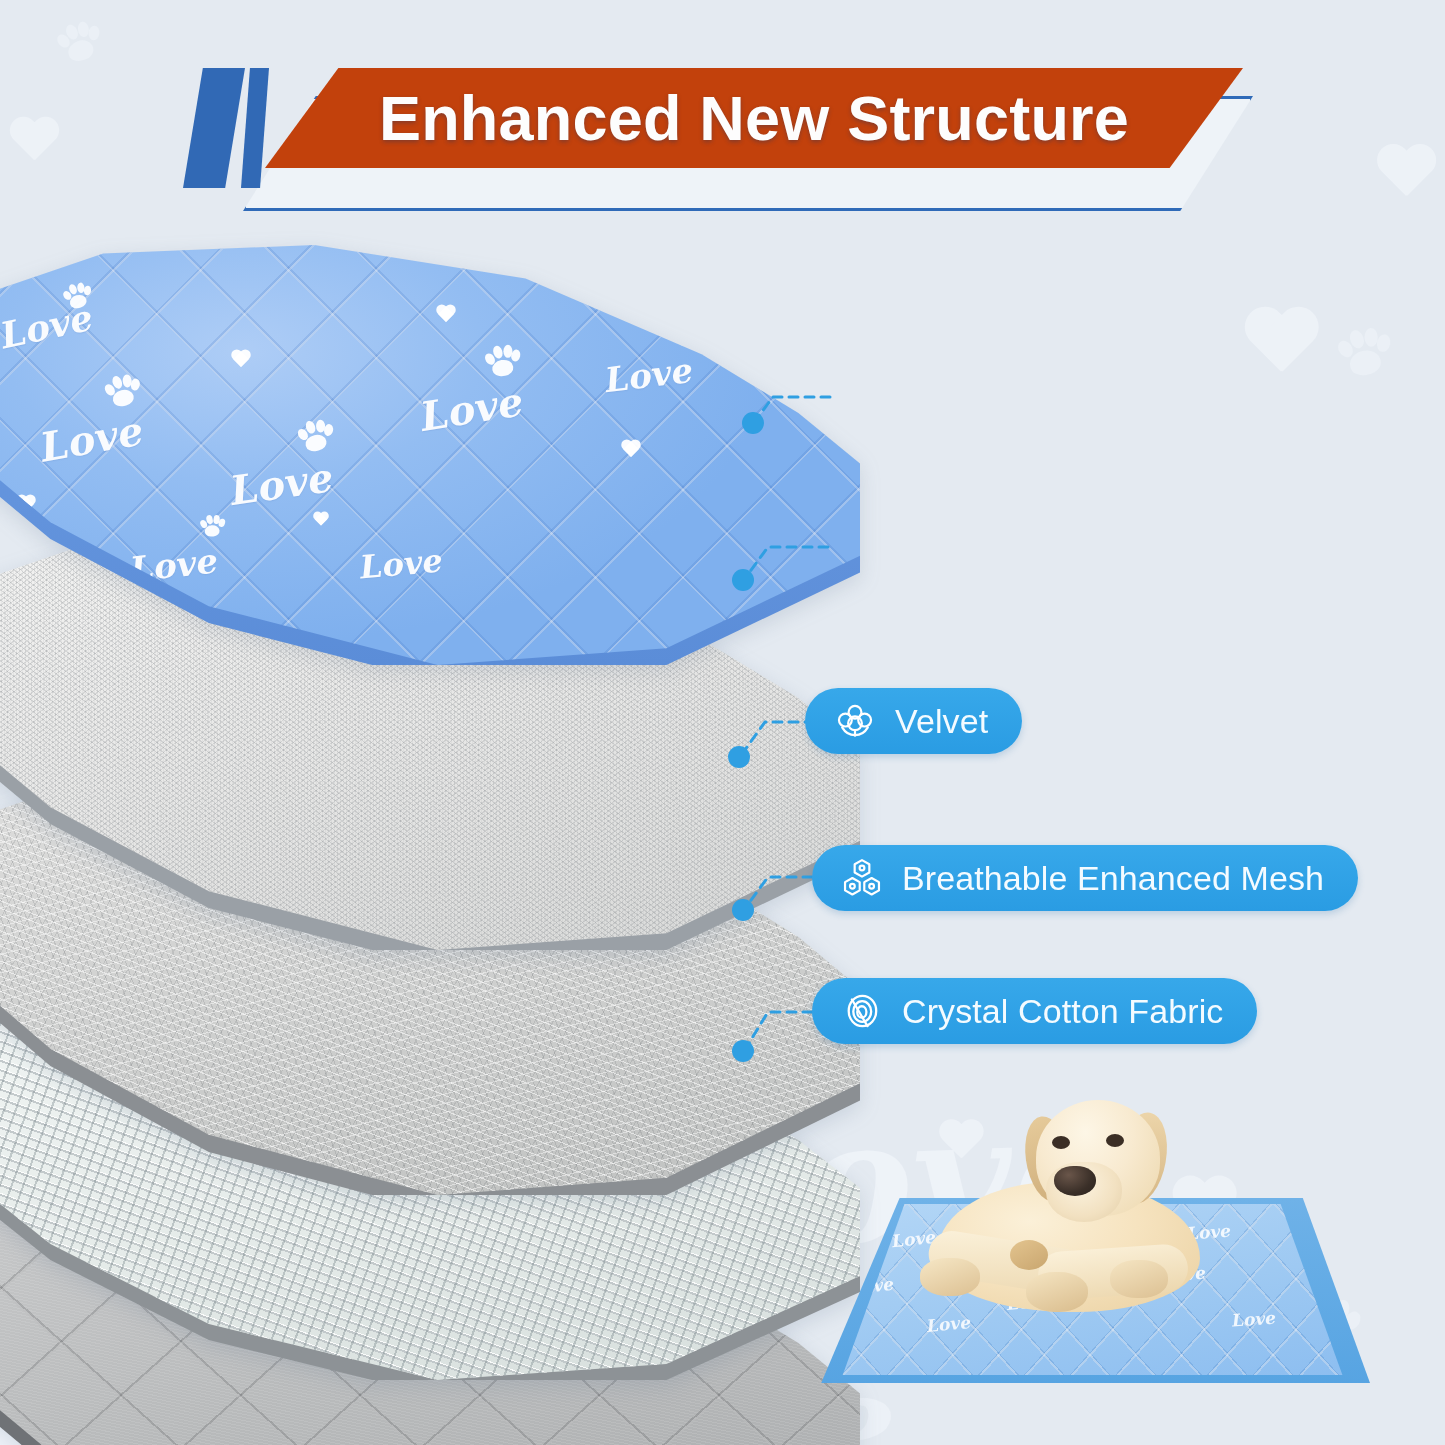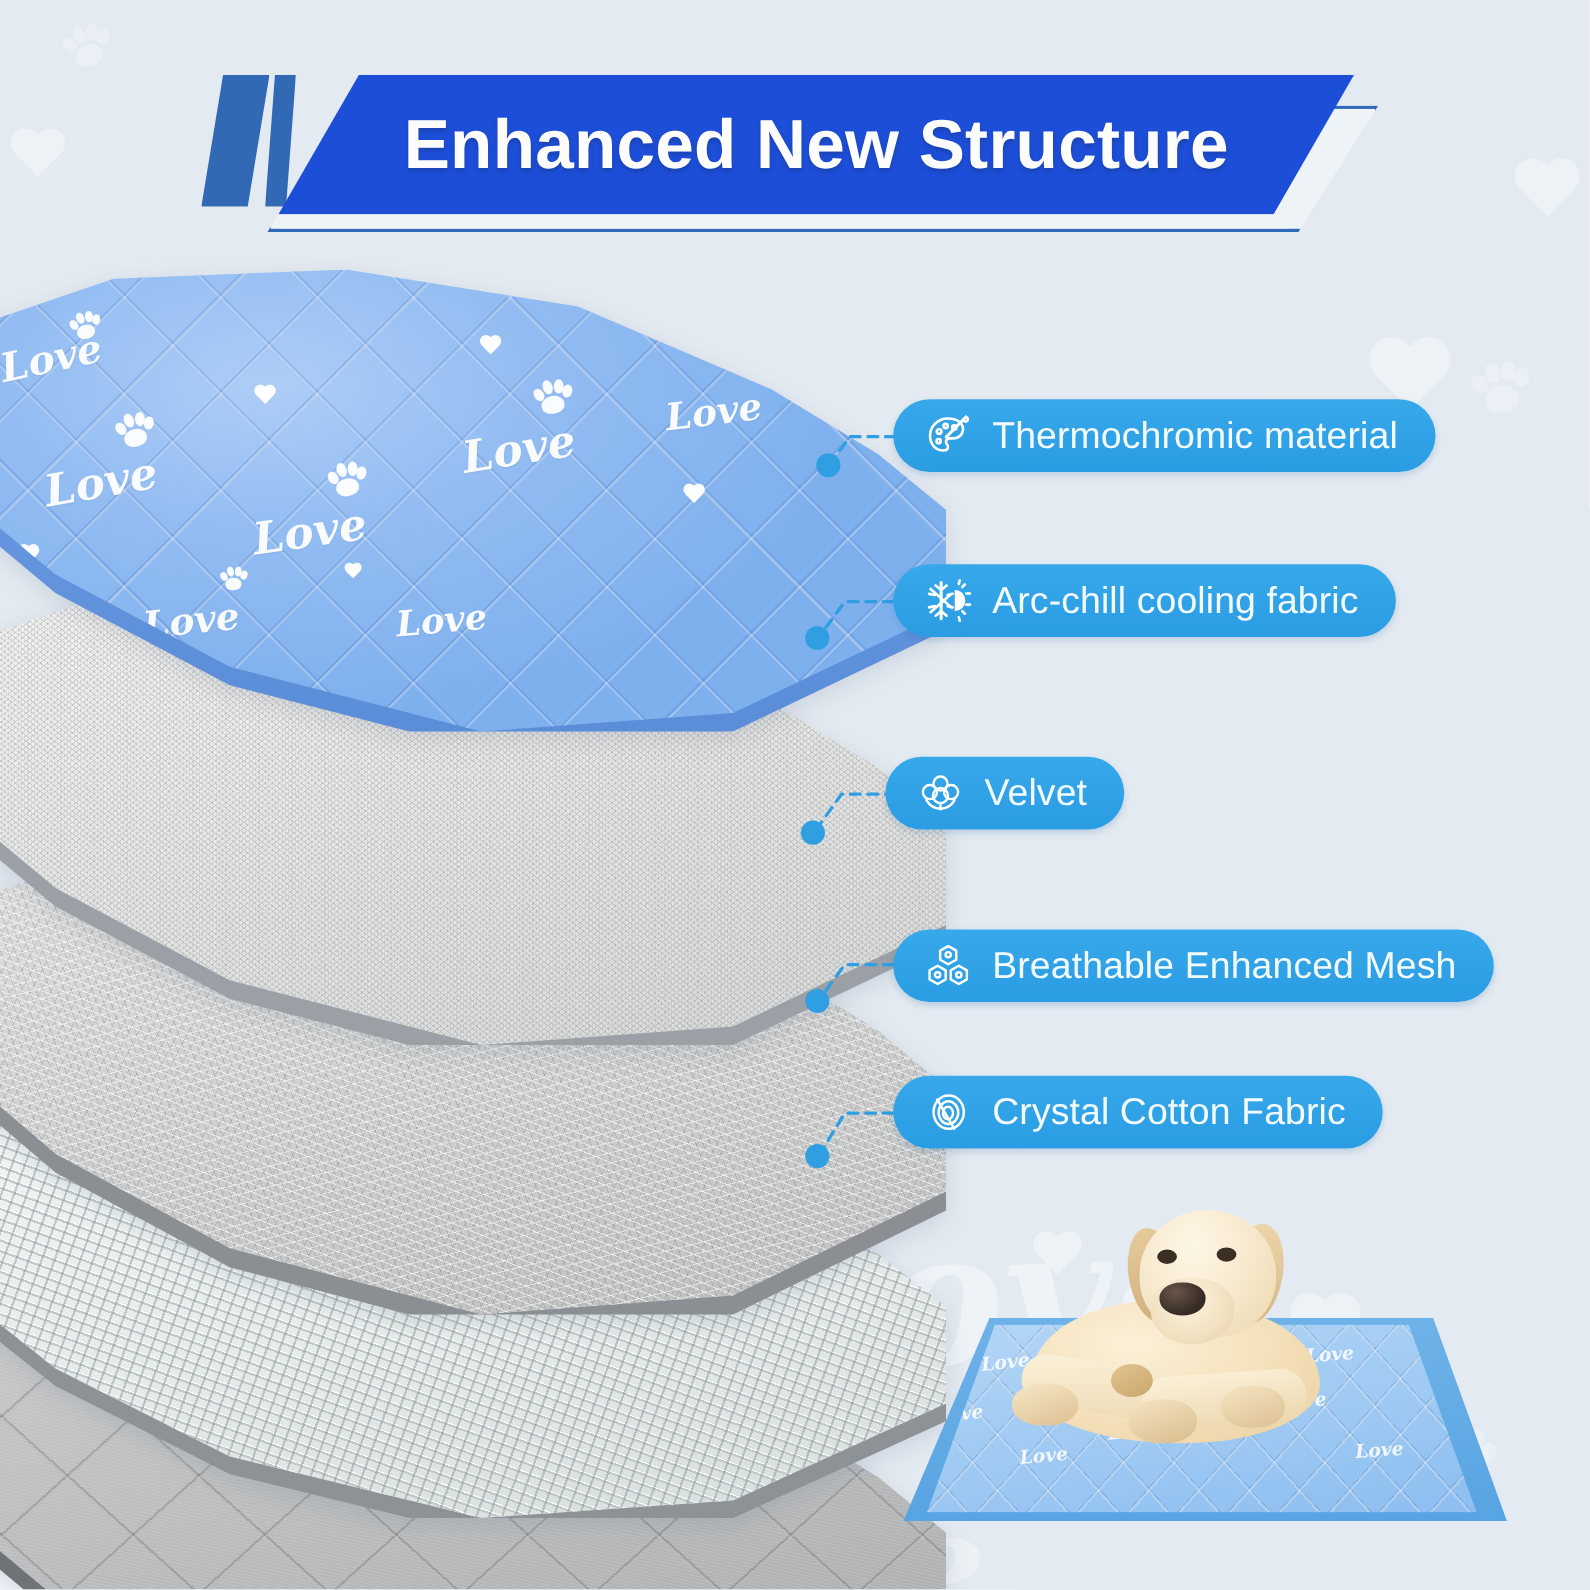--- a/index.html
+++ b/index.html
@@ -84,23 +84,23 @@
     width: 40px; height: 120px;
     background: #3169b5;
     -webkit-clip-path: polygon(32% 0, 100% 0, 68% 100%, 0 100%);
     clip-path: polygon(32% 0, 100% 0, 68% 100%, 0 100%);
   }
   .banner-slash.s1 { left: 0px;  width: 62px; }
   .banner-slash.s2 { left: 58px; width: 28px; }
 
   .banner-main {
     position: absolute;
-    left: 70px; top: 10px;
-    width: 978px; height: 127px;
-    background: #1d4ed8;
+    left: 82px; top: 10px;
+    width: 978px; height: 100px;
+    background: #c2410c;
     -webkit-clip-path: polygon(7.5% 0, 100% 0, 92.5% 100%, 0 100%);
     clip-path: polygon(7.5% 0, 100% 0, 92.5% 100%, 0 100%);
     display: flex; align-items: center; justify-content: center;
   }
   .banner-main h1 {
     color: #fdfdfd;
     font-size: 63px;
     font-weight: 700;
     letter-spacing: .2px;
     text-shadow: 0 2px 4px rgba(20,50,100,.35);
@@ -431,48 +431,21 @@
     </svg>
   </div>
 
   <div class="connector" style="left:728px; top:990px;">
     <svg width="100" height="90" viewBox="0 0 100 90">
       <path d="M100 22 L40 22 L18 58" fill="none" stroke="#2f9fe2" stroke-width="3" stroke-dasharray="9 7" stroke-linecap="round"></path>
       <circle cx="15" cy="61" r="11" fill="#2f9fe2"></circle>
     </svg>
   </div>
 
-  <div class="pill" style="left:812px; top:363px;">
-    <span class="pill-icon">
-      <svg viewBox="0 0 48 48" fill="none" stroke="#ffffff" stroke-width="2.6" stroke-linecap="round" stroke-linejoin="round">
-        <path d="M24 7C13.5 7 6 14.8 6 24.2c0 9 6.3 14.6 13.2 14.6 3 0 4.6-1.6 4.6-3.7 0-1.1-.5-1.9-1-2.6-.6-.8-1-1.5-1-2.5 0-1.8 1.5-3.2 3.4-3.2h3.6c5.7 0 9.9-3.8 9.9-9.4C38.7 11.6 32.4 7 24 7Z"></path>
-        <circle cx="15" cy="20" r="2.3"></circle>
-        <circle cx="21.5" cy="14.5" r="2.1"></circle>
-        <circle cx="30" cy="16" r="2.1"></circle>
-        <circle cx="14.5" cy="29.5" r="2.1"></circle>
-        <path d="M40.5 6.5 22 25.5" stroke-width="3"></path>
-        <path d="M41.5 5.2c1.6 1 2.3 2.6 1.6 3.8-.8 1.2-2.7 1.2-4.3.2"></path>
-      </svg>
-    </span>
-    <span class="pill-label">Thermochromic material</span>
-  </div>
-
-  <div class="pill" style="left:812px; top:513px;">
-    <span class="pill-icon">
-      <svg viewBox="0 0 48 48" fill="none" stroke="#ffffff" stroke-width="2.6" stroke-linecap="round">
-        <path d="M17 6v36" stroke-width="3"></path>
-        <path d="M6.5 12.5 27 30.5M6.5 35.5 27 17.5"></path>
-        <path d="M17 13.5 11.5 9M17 13.5l5.5-4.5M17 34.5 11.5 39M17 34.5l5.5 4.5"></path>
-        <path d="M10.8 18.5 5 17.3M10.8 29.5 5 30.7M23.4 18.5l5-1.2M23.4 29.5l5 1.2"></path>
-        <path d="M30.5 13.5a10.5 10.5 0 0 1 0 21Z" fill="#ffffff" stroke="none"></path>
-        <path d="M38 10.5 40.5 8M42 17h3.5M42 28h3.5M38 34.5 40.5 37M34.5 7.5 35.5 4M34.5 40.5l1 3.5"></path>
-      </svg>
-    </span>
-    <span class="pill-label">Arc-chill cooling fabric</span>
-  </div>
+
 
   <div class="pill" style="left:805px; top:688px;">
     <span class="pill-icon">
       <svg viewBox="0 0 48 48" fill="none" stroke="#ffffff" stroke-width="2.4" stroke-linecap="round" stroke-linejoin="round">
         <circle cx="24" cy="14.5" r="7"></circle>
         <circle cx="13.5" cy="23" r="7"></circle>
         <circle cx="34.5" cy="23" r="7"></circle>
         <circle cx="24" cy="26.5" r="7.5"></circle>
         <path d="M10 31c3.5 6 9 8.5 14 8.5S34.5 37 38 31"></path>
         <path d="M24 34v6"></path>

